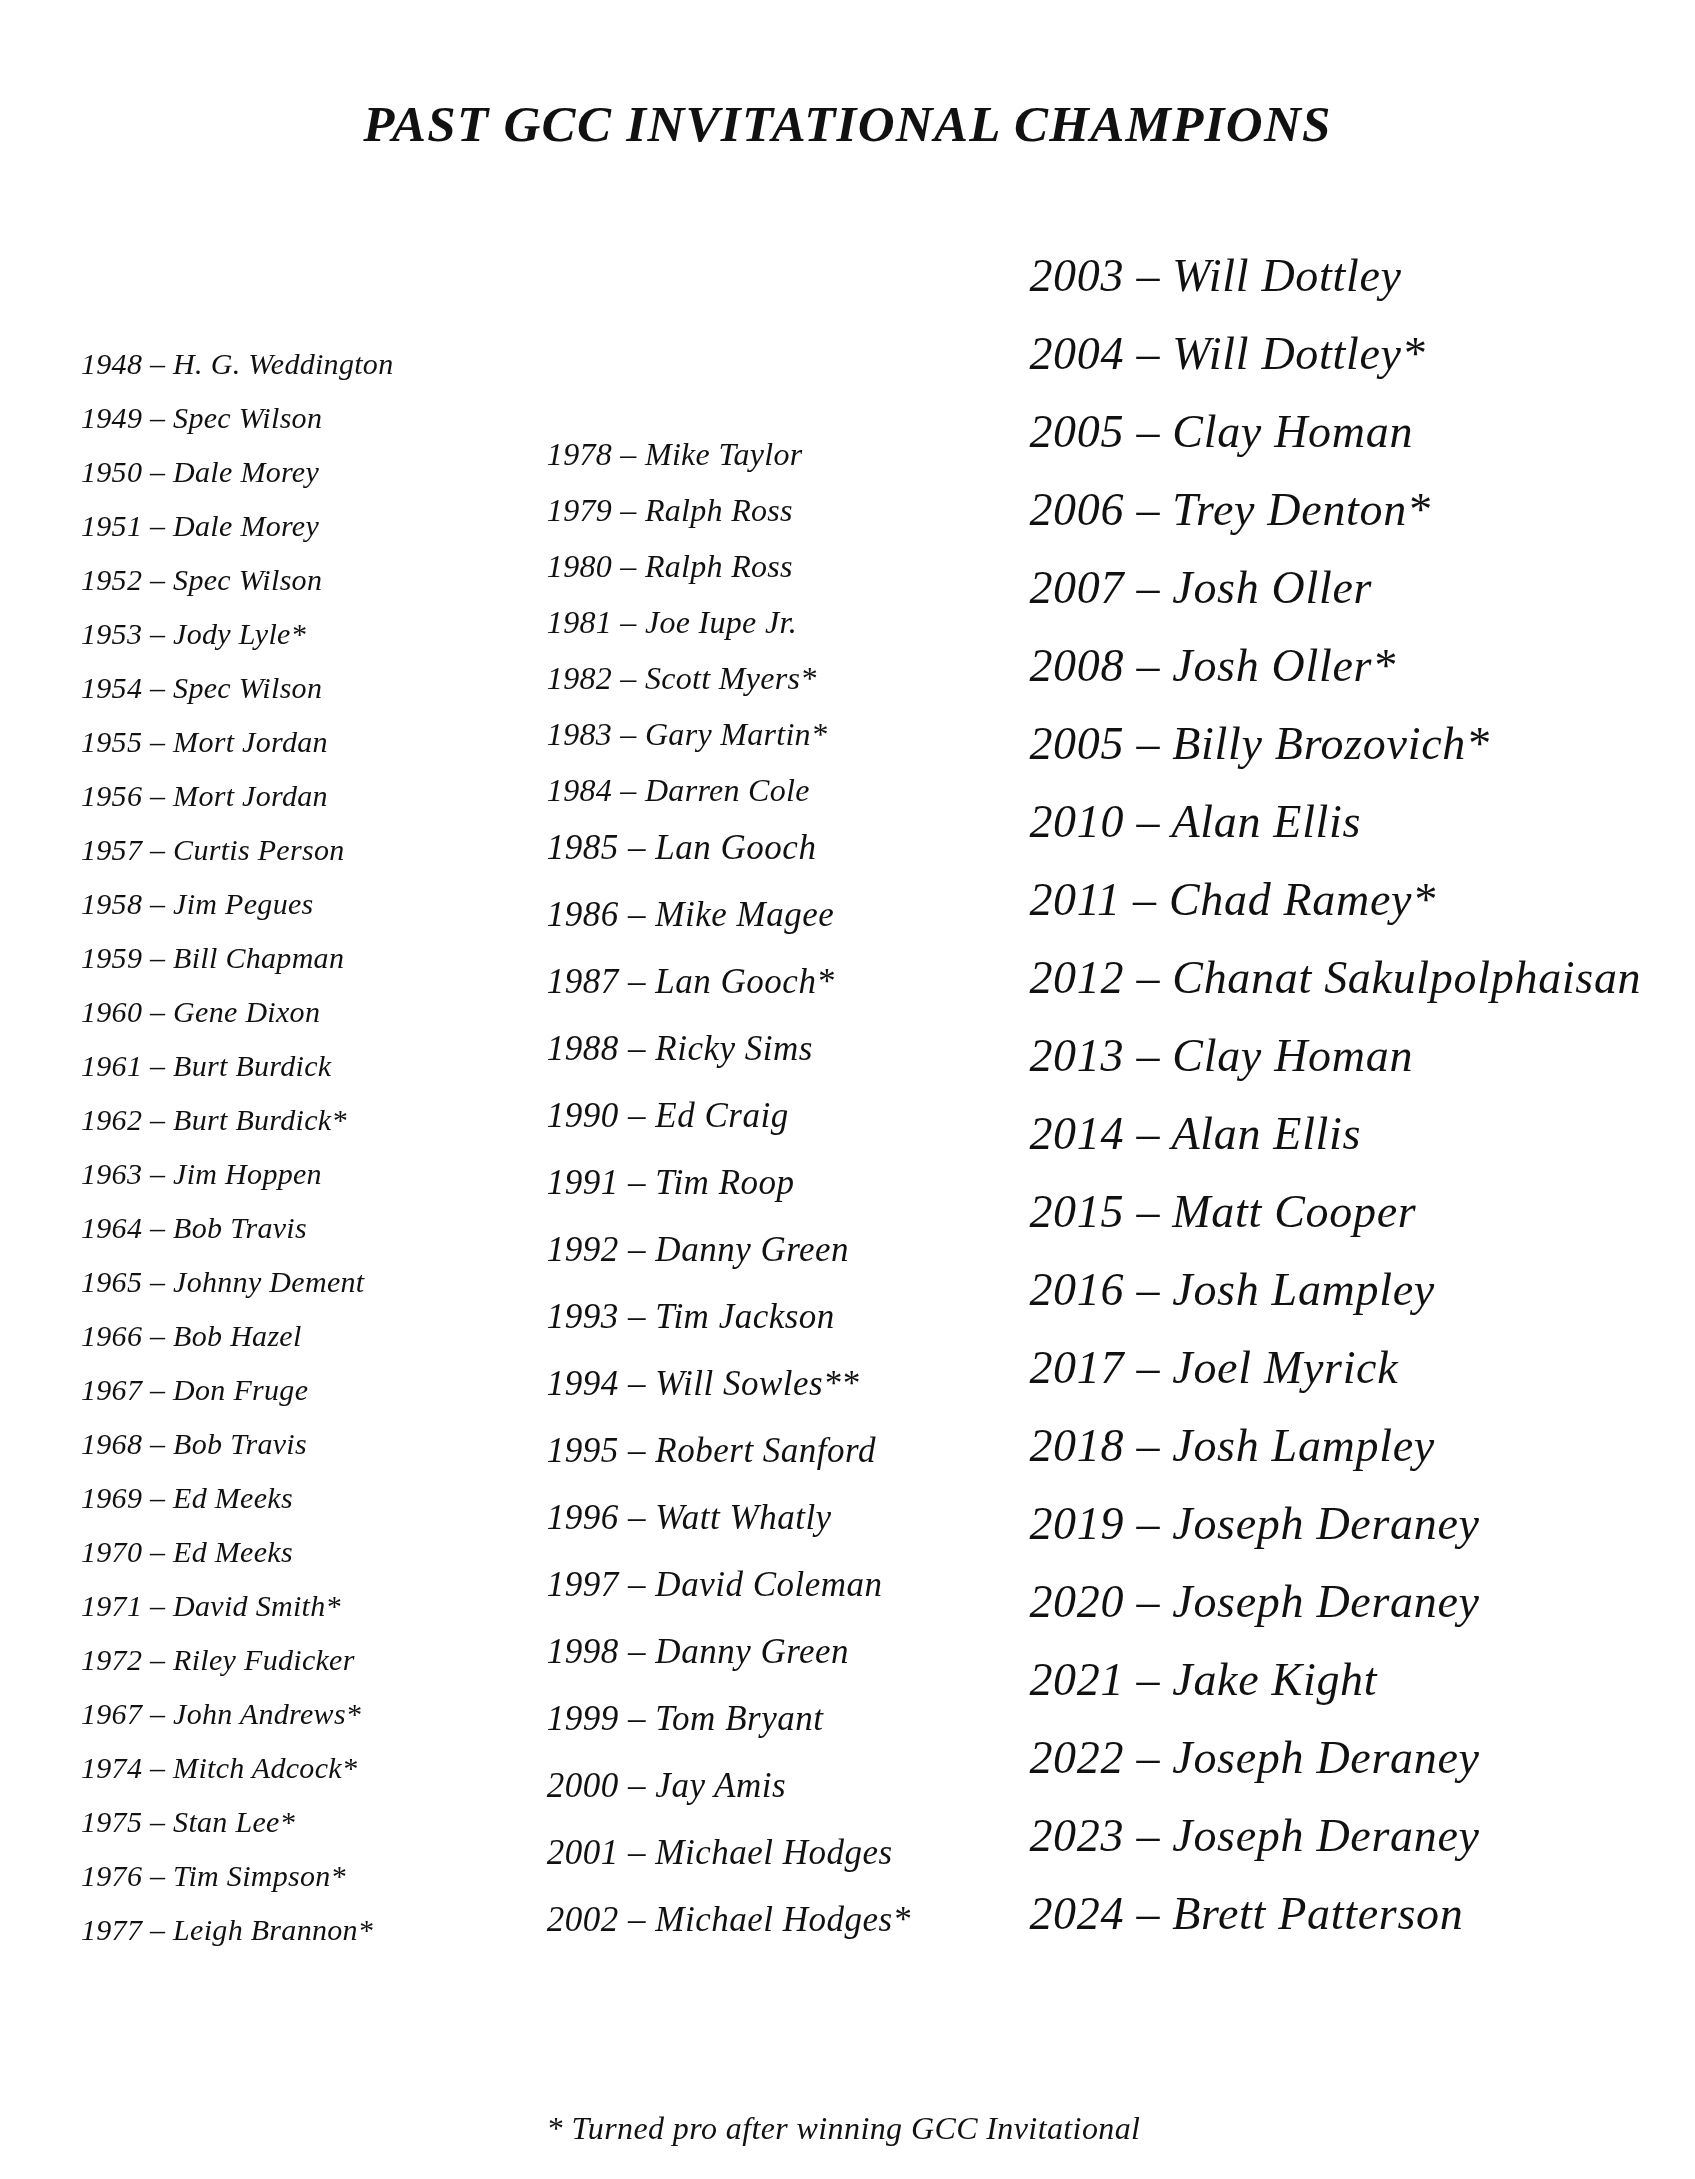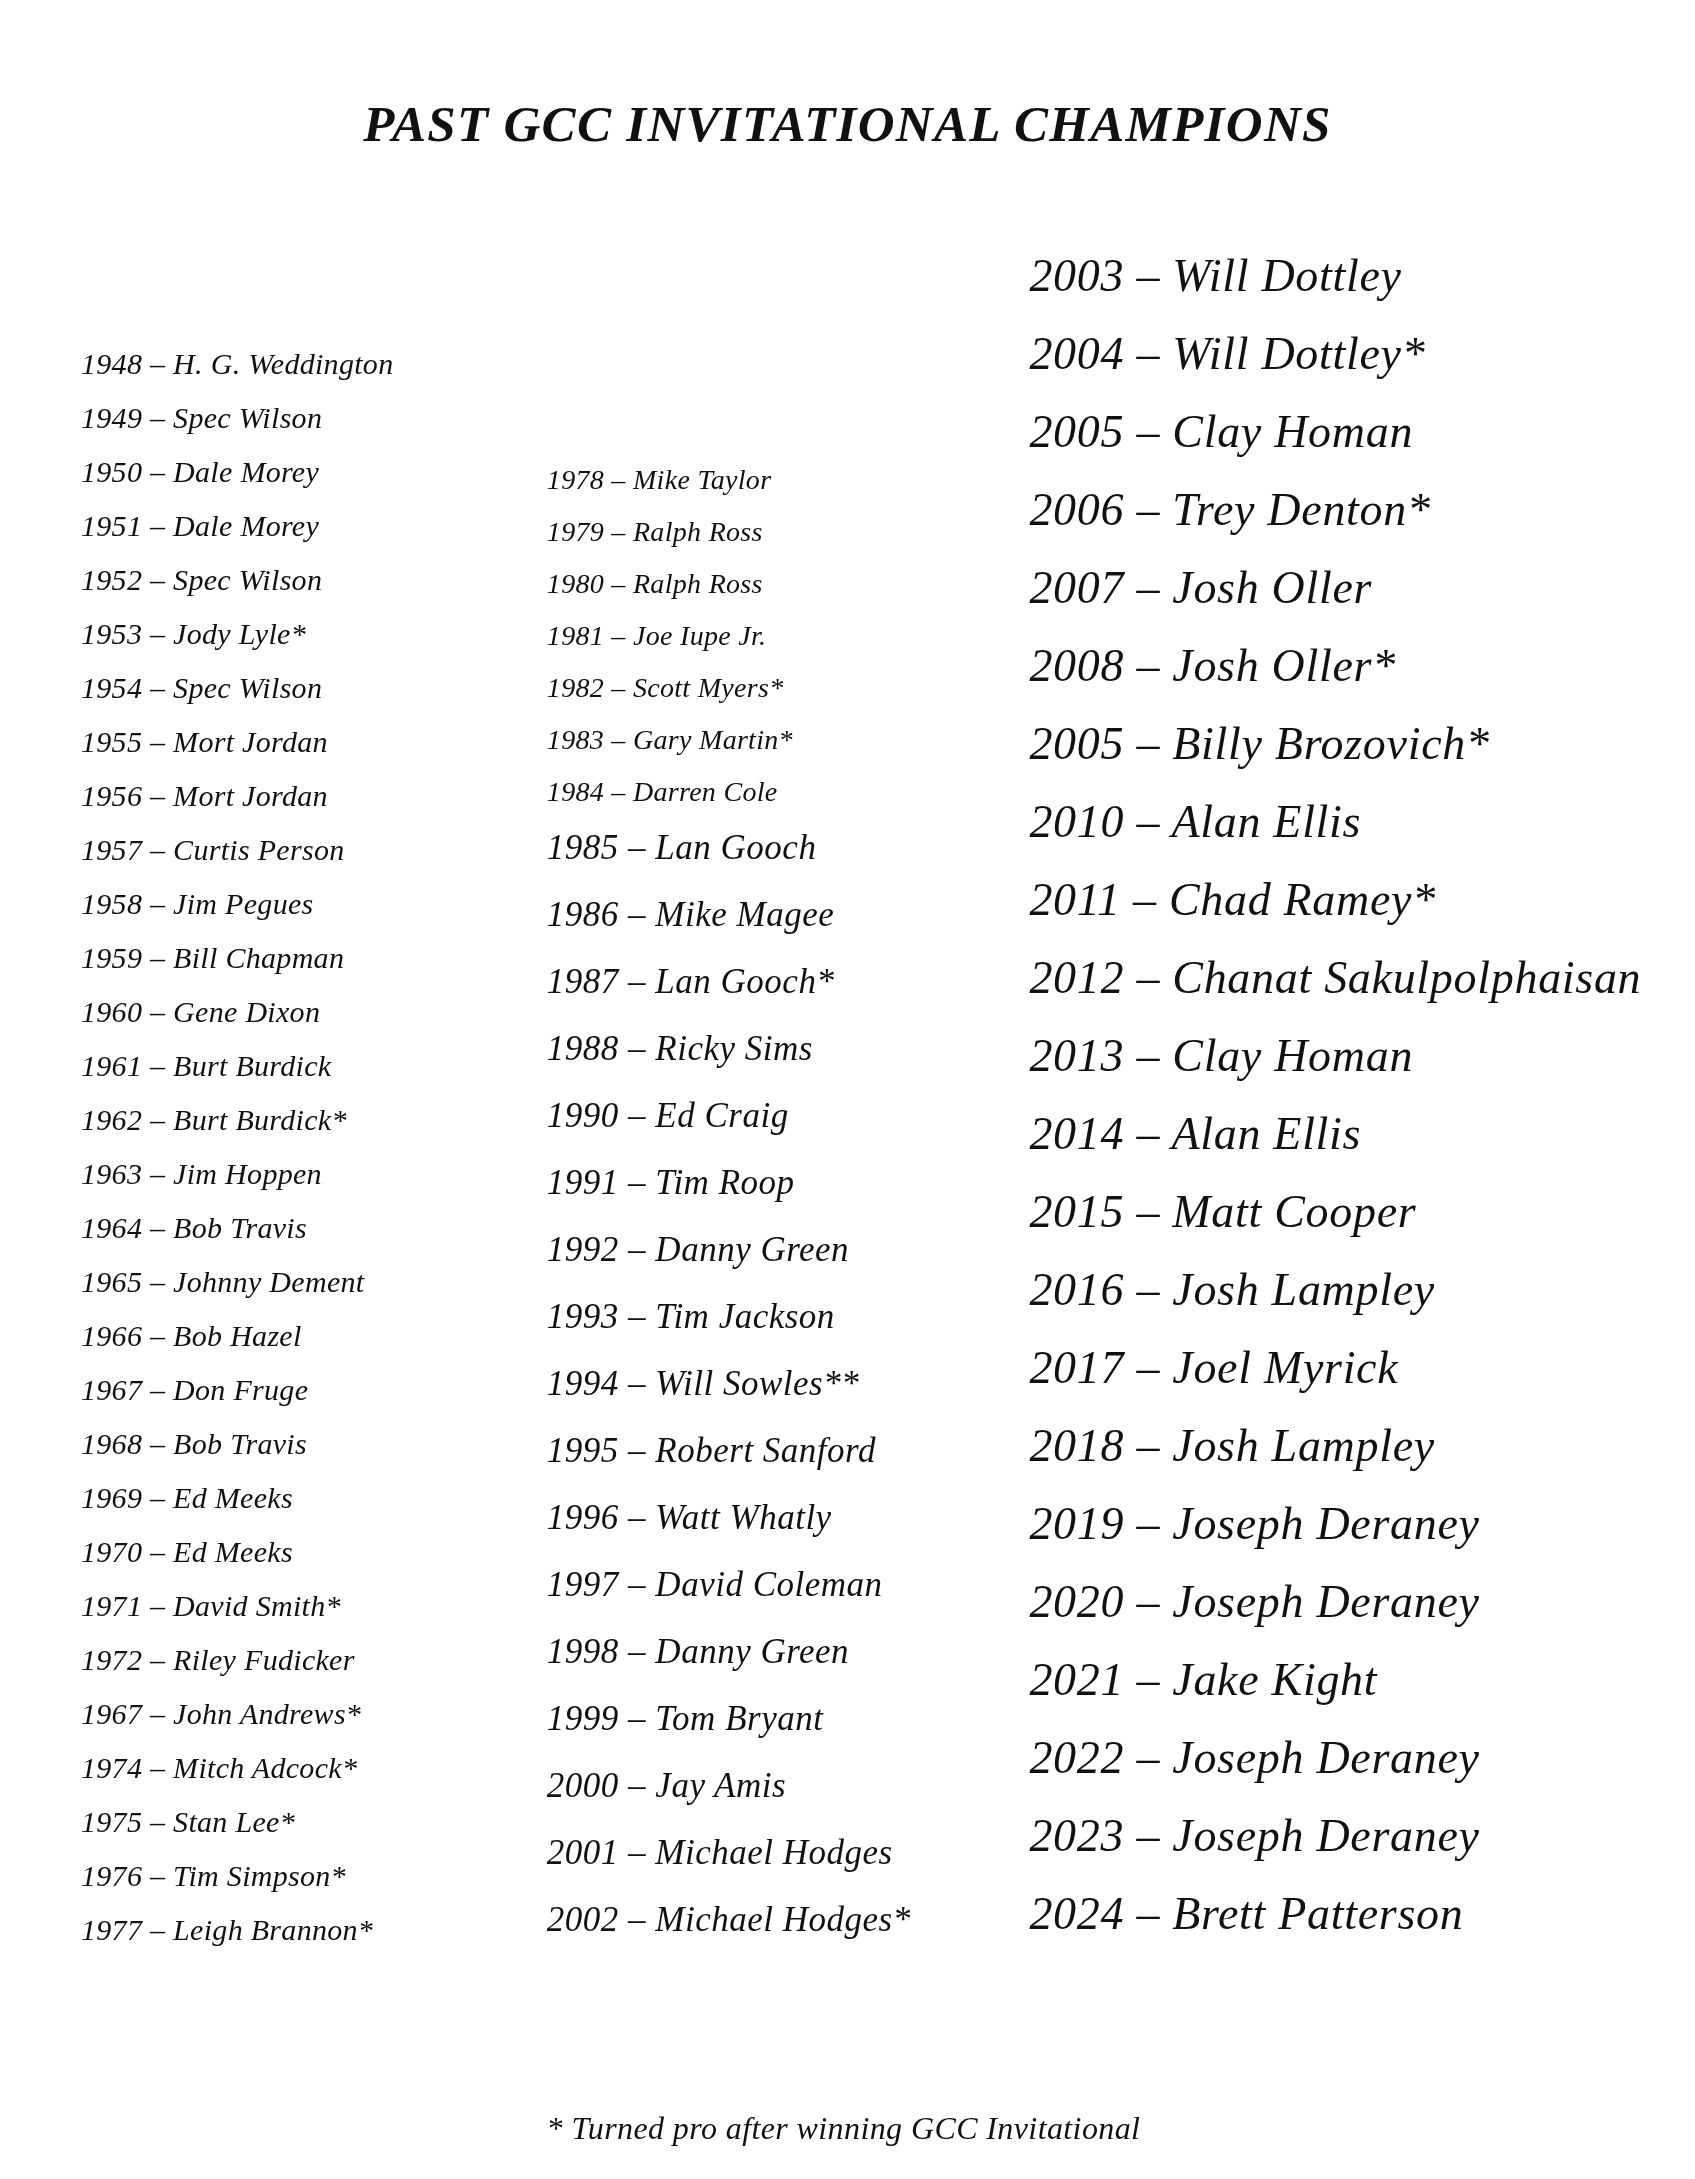--- a/index.html
+++ b/index.html
@@ -64,21 +64,21 @@
   }
   
   .col-1 .entry {
     font-size: 30px;
     padding: 0 0 0 0;
     margin-bottom: 24px;
     letter-spacing: 0.3px;
   }
   
   .col-2 .entry {
-    font-size: 28px;
+    font-size: 32px;
     margin-bottom: 24px;
     letter-spacing: 0.3px;
   }
   .col-2 .entry.big {
     font-size: 35px;
     margin-bottom: 32px;
     letter-spacing: 0.5px;
   }
   
   .col-3 .entry {

